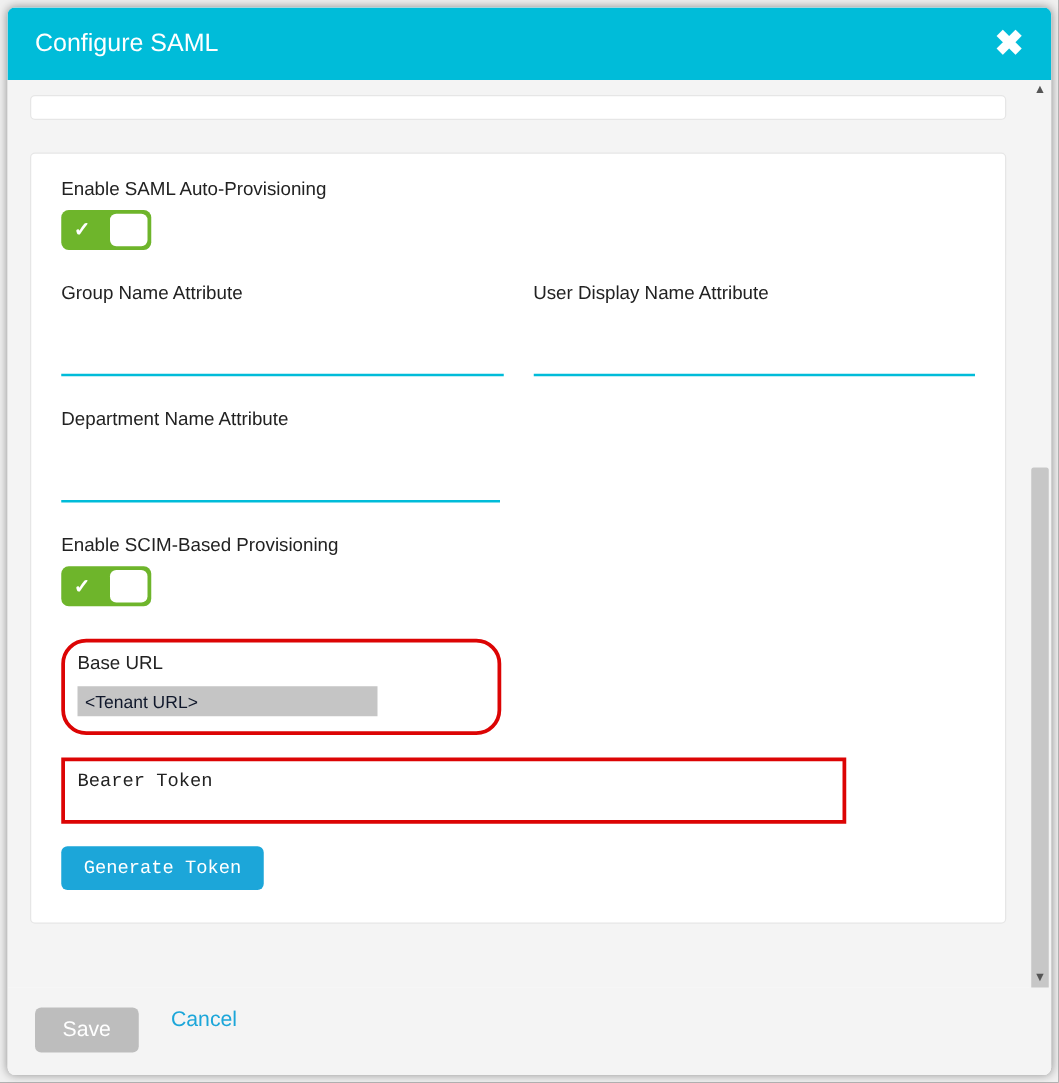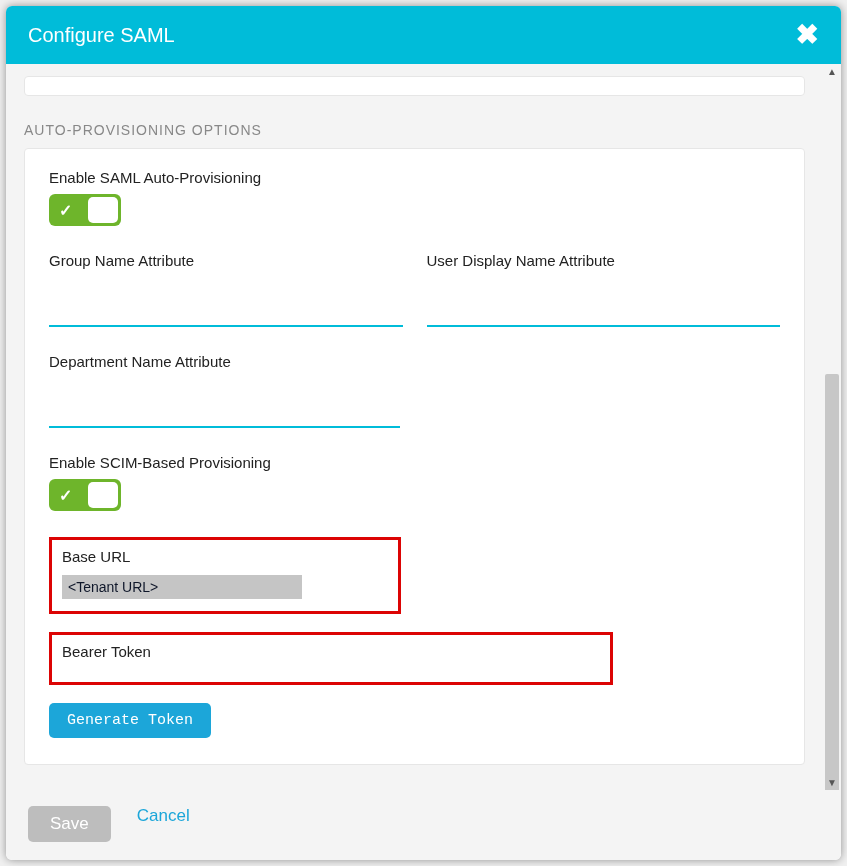--- a/index.html
+++ b/index.html
@@ -156,22 +156,22 @@
     .row1 {
       display: flex;
       margin-bottom: 26px;
     }
     .row1 .col { max-width: 48%; }
     .redbox {
       border: 3px solid #dc0404;
       padding: 8px 10px 12px 10px;
       margin-bottom: 18px;
     }
-    .redbox-wide { width: 564px; max-width: 100%; }
-    .redbox-narrow { width: 352px; }
+    .redbox-wide { width: 628px; max-width: 100%; font-family: Liberation Mono, monospace; }
+    .redbox-narrow { width: 352px; border-radius: 20px; }
     .readonly-field {
       background: #c5c5c5;
       font-size: 14px;
       padding: 4px 6px;
       color: #0f172a;
       font-family: inherit;
       border: none;
       outline: none;
       display: block;
       height: 24px;
@@ -224,21 +224,20 @@
     <div class="modal-title">Configure SAML</div>
     <div class="close-x">✖</div>
   </div>
 
   <div class="modal-body-wrap">
 
     <div class="modal-body">
 
       <div class="top-card"></div>
 
-      <div class="section-label">AUTO-PROVISIONING OPTIONS</div>
 
       <div class="card">
 
         <div class="opt-label">Enable SAML Auto-Provisioning</div>
         <div class="toggle">
           <span class="check">✓</span>
           <span class="knob"></span>
         </div>
 
         <div class="row2">

